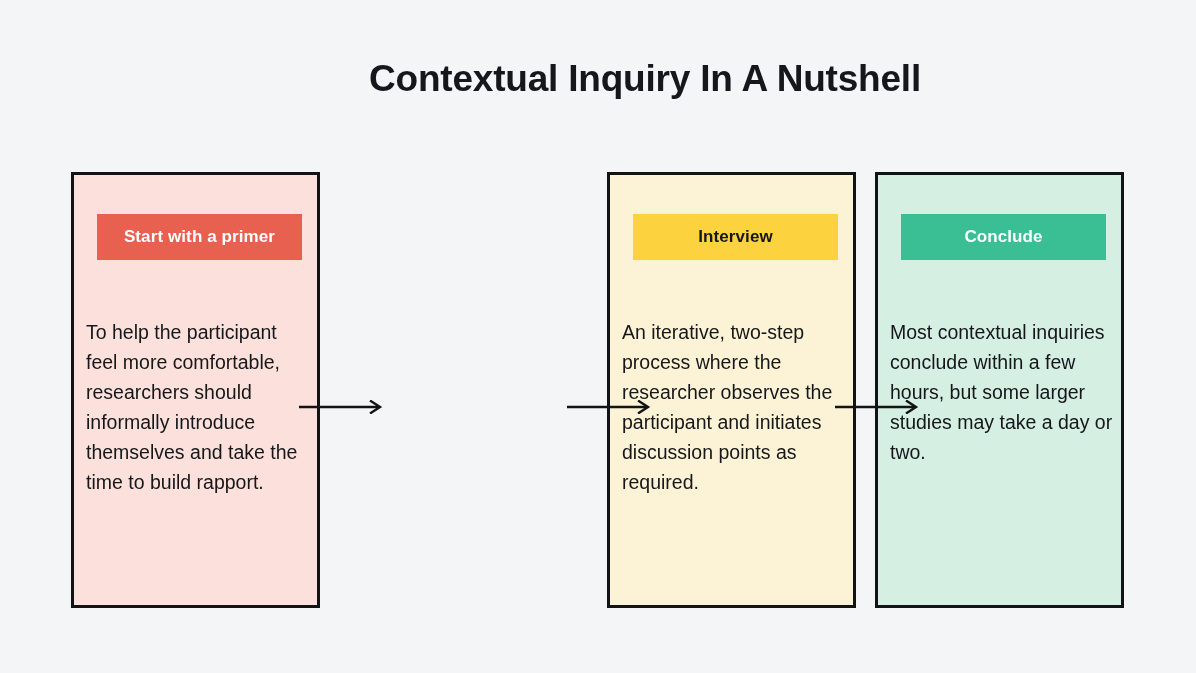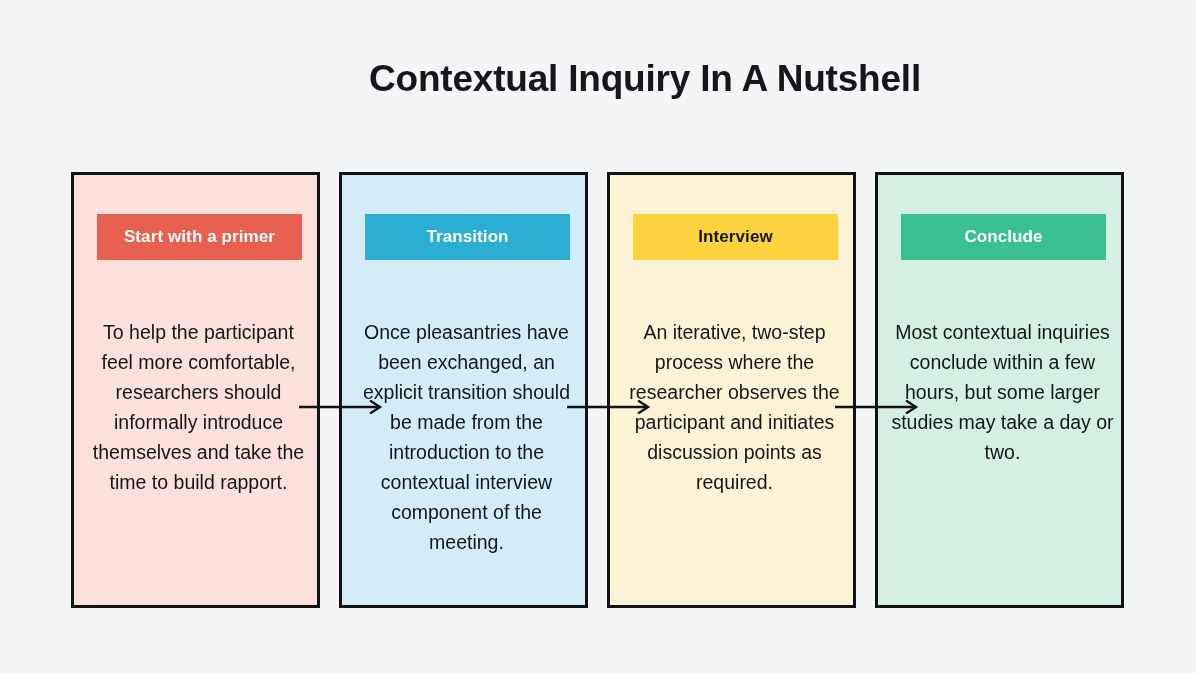--- a/index.html
+++ b/index.html
@@ -62,21 +62,21 @@
     font-weight: bold;
     letter-spacing: 0.1px;
     box-sizing: border-box;
   }
 
   .body-text {
     position: absolute;
     top: 142px;
     left: 12px;
     width: 225px;
-    text-align: center;
+    text-align: left;
     font-size: 19.5px;
     line-height: 30px;
     color: #15171a;
   }
 
   .connector {
     position: absolute;
     height: 14px;
     top: 228px;
     overflow: visible;
@@ -94,26 +94,20 @@
 
 <div id="flow">
 
   <div class="card card-0" style="background: rgb(252, 224, 219); border-color: rgb(17, 19, 21);">
     <div class="badge" style="background: rgb(232, 96, 79); color: rgb(255, 255, 255);">
       <span>Start with a primer</span>
     </div>
     <div class="body-text">To help the participant feel more comfortable, researchers should informally introduce themselves and take the time to build rapport.</div>
   </div>
 
-  <div class="card card-1" style="background: rgb(211, 236, 248); border-color: rgb(17, 19, 21);">
-    <div class="badge" style="background: rgb(43, 173, 212); color: rgb(255, 255, 255);">
-      <span>Transition</span>
-    </div>
-    <div class="body-text">Once pleasantries have been exchanged, an explicit transition should be made from the introduction to the contextual interview component of the meeting.</div>
-  </div>
 
   <div class="card card-2" style="background: rgb(252, 243, 214); border-color: rgb(17, 19, 21);">
     <div class="badge" style="background: rgb(252, 210, 63); color: rgb(21, 23, 26);">
       <span>Interview</span>
     </div>
     <div class="body-text">An iterative, two-step process where the researcher observes the participant and initiates discussion points as required.</div>
   </div>
 
   <div class="card card-3" style="background: rgb(213, 239, 227); border-color: rgb(17, 19, 21);">
     <div class="badge" style="background: rgb(58, 190, 147); color: rgb(255, 255, 255);">

